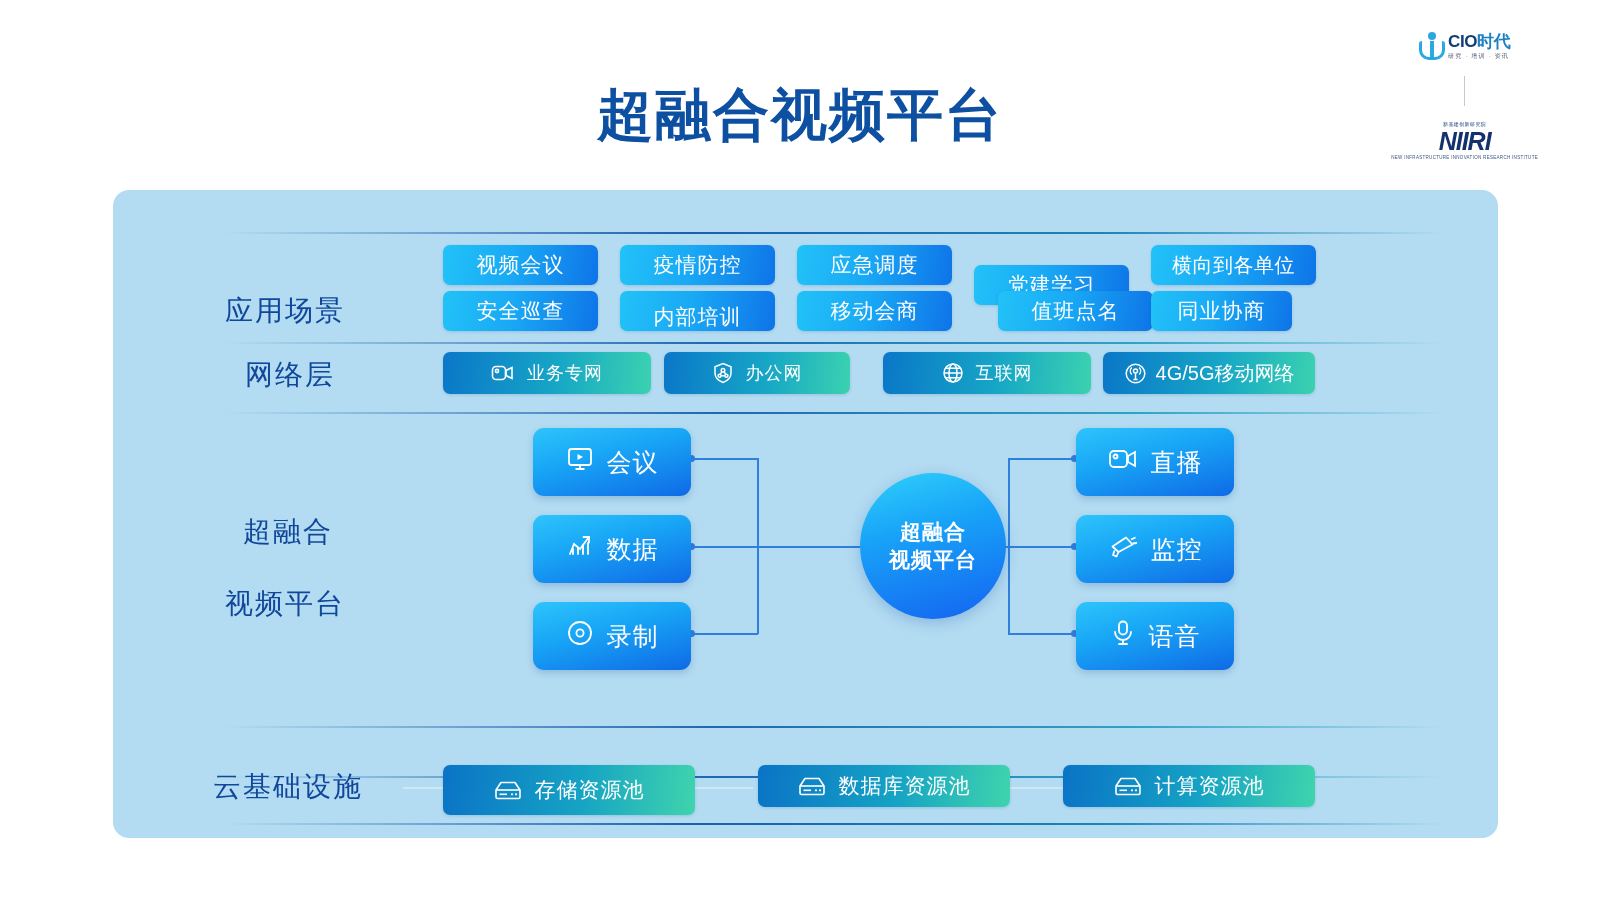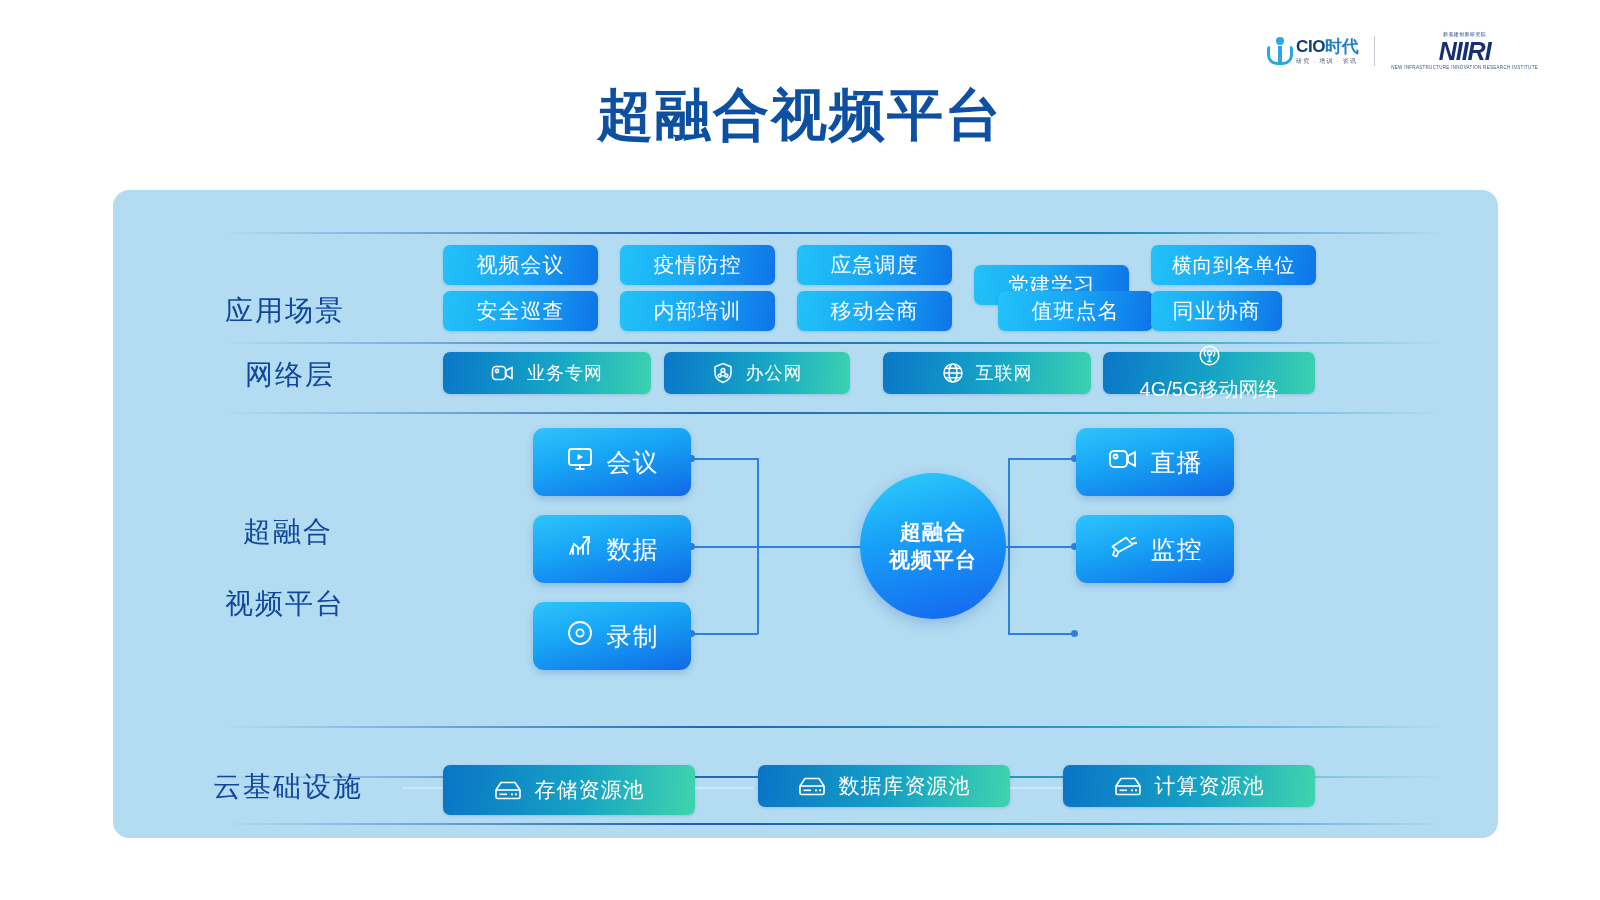--- a/index.html
+++ b/index.html
@@ -7,21 +7,21 @@
     width: 1600px; height: 900px;
     background: #ffffff;
     font-family: "Liberation Sans", "DejaVu Sans", sans-serif;
     overflow: hidden;
   }
   .page { position: relative; width: 1600px; height: 900px; background: #fff; }
 
   
   .logo-bar {
     position: absolute; top: 32px; right: 62px;
-    display: flex; align-items: center; gap: 16px;
+    display: flex; align-items: center; gap: 16px; flex-direction: column;
   }
   .logo-cio { display: flex; align-items: center; gap: 3px; }
   .logo-cio .mark { width: 26px; height: 28px; position: relative; }
   .logo-cio .mark .head {
     position: absolute; left: 9px; top: 0px; width: 8px; height: 8px;
     border-radius: 50%; background: #2aa8e0;
   }
   .logo-cio .mark .body {
     position: absolute; left: 0px; top: 9px; width: 26px; height: 19px;
     border: 3px solid #2aa8e0; border-radius: 3px 3px 10px 10px;
@@ -183,30 +183,30 @@
     <div class="chip" style="left:861px; top:55px;  width:155px; height:40px;margin-top:20px;">
         <span>党建学习</span>
       </div>
     <div class="chip wide" style="left:1038px; top:55px; width:165px; height:40px;">
         <span>横向到各单位</span>
       </div>
 
     <div class="chip" style="left:330px; top:101px; width:155px; height:40px;">
         <span>安全巡查</span>
       </div>
-    <div class="chip" style="left:507px; top:101px; width:155px; height:40px;">
+    <div class="chip" style="left:507px; top:101px; width:155px; height:40px;align-items:flex-end;">
         <span>内部培训</span>
       </div>
     <div class="chip" style="left:684px; top:101px; width:155px; height:40px;">
         <span>移动会商</span>
       </div>
     <div class="chip" style="left:861px; top:101px; width:155px; height:40px;margin-left:24px;">
         <span>值班点名</span>
       </div>
-    <div class="chip" style="left:1038px; top:101px; width:131px; height:40px;">
+    <div class="chip" style="left:1038px; top:101px; width:141px; height:40px;">
         <span>同业协商</span>
       </div>
 
     <div class="netchip" style="left:330px; top:162px; width:208px; height:42px;">
       <span>
         <svg width="24" height="20" viewBox="0 0 24 20" fill="none" stroke="#fff" stroke-width="1.6">
           <rect x="1.5" y="3.5" width="13" height="13" rx="3.5"></rect>
           <circle cx="6" cy="8" r="1.6"></circle>
           <path d="M15 7.5 L21 4.5 L21 15.5 L15 12.5 Z"></path>
         </svg>
@@ -231,21 +231,21 @@
       <span>
         <svg width="22" height="22" viewBox="0 0 22 22" fill="none" stroke="#fff" stroke-width="1.5">
           <circle cx="11" cy="11" r="9"></circle>
           <ellipse cx="11" cy="11" rx="4" ry="9"></ellipse>
           <path d="M2 11 H20 M3.2 6.2 H18.8 M3.2 15.8 H18.8"></path>
         </svg>
       </span>
       <span>互联网</span>
     </div>
 
-    <div class="netchip last" style="left:990px; top:162px; width:212px; height:42px;flex-direction:column;">
+    <div class="netchip last" style="left:990px; top:162px; width:212px; height:42px;">
       <span>
         <svg width="23" height="23" viewBox="0 0 23 23" fill="none" stroke="#fff" stroke-width="1.5">
           <circle cx="11.5" cy="11.5" r="9.3"></circle>
           <circle cx="11.5" cy="9" r="2"></circle>
           <path d="M7.8 5.4 a5.2 5.2 0 0 0 0 7.2 M15.2 5.4 a5.2 5.2 0 0 1 0 7.2"></path>
           <path d="M11.5 11.2 V17.5 M9.4 17.5 H13.6"></path>
         </svg>
       </span>
       <span>4G/5G移动网络</span>
     </div>
@@ -318,20 +318,30 @@
       <span>
         <svg width="30" height="26" viewBox="0 0 30 26" fill="none" stroke="#fff" stroke-width="1.8" stroke-linejoin="round">
           <path d="M4.5 13.5 L18 4.5 L24.5 11.5 L10.5 19 Z"></path>
           <path d="M10.5 19 L8.5 23.5 L5 22 L6.5 17.5"></path>
           <path d="M23 6.5 L27.5 4.5 M24.5 10.5 L29 10"></path>
         </svg>
       </span>
       <span>监控</span>
     </div>
 
+    <div class="fcard" style="left:963px; top:412px;">
+      <span>
+        <svg width="26" height="28" viewBox="0 0 26 28" fill="none" stroke="#fff" stroke-width="1.8" stroke-linecap="round">
+          <rect x="9" y="2.5" width="8" height="13" rx="4"></rect>
+          <path d="M5 13 a8 8 0 0 0 16 0"></path>
+          <path d="M13 21 V25 M9 25 H17"></path>
+        </svg>
+      </span>
+      <span>语音</span>
+    </div>
 
     <div class="cloudlink" style="left:580px; top:597px; width:60px;"></div>
     <div class="cloudlink" style="left:895px; top:597px; width:60px;"></div>
     <div class="cloudlink" style="left:290px; top:597px; width:42px;"></div>
 
     <div class="cloudchip" style="left:330px; top:575px; width:252px; height:50px;">
       <span>
         <svg width="28" height="22" viewBox="0 0 28 22" fill="none" stroke="#fff" stroke-width="1.6" stroke-linejoin="round">
           <path d="M2 11 L7 3.5 H21 L26 11 V18 a1.5 1.5 0 0 1 -1.5 1.5 H3.5 A1.5 1.5 0 0 1 2 18 Z"></path>
           <path d="M2 11 H26"></path>

